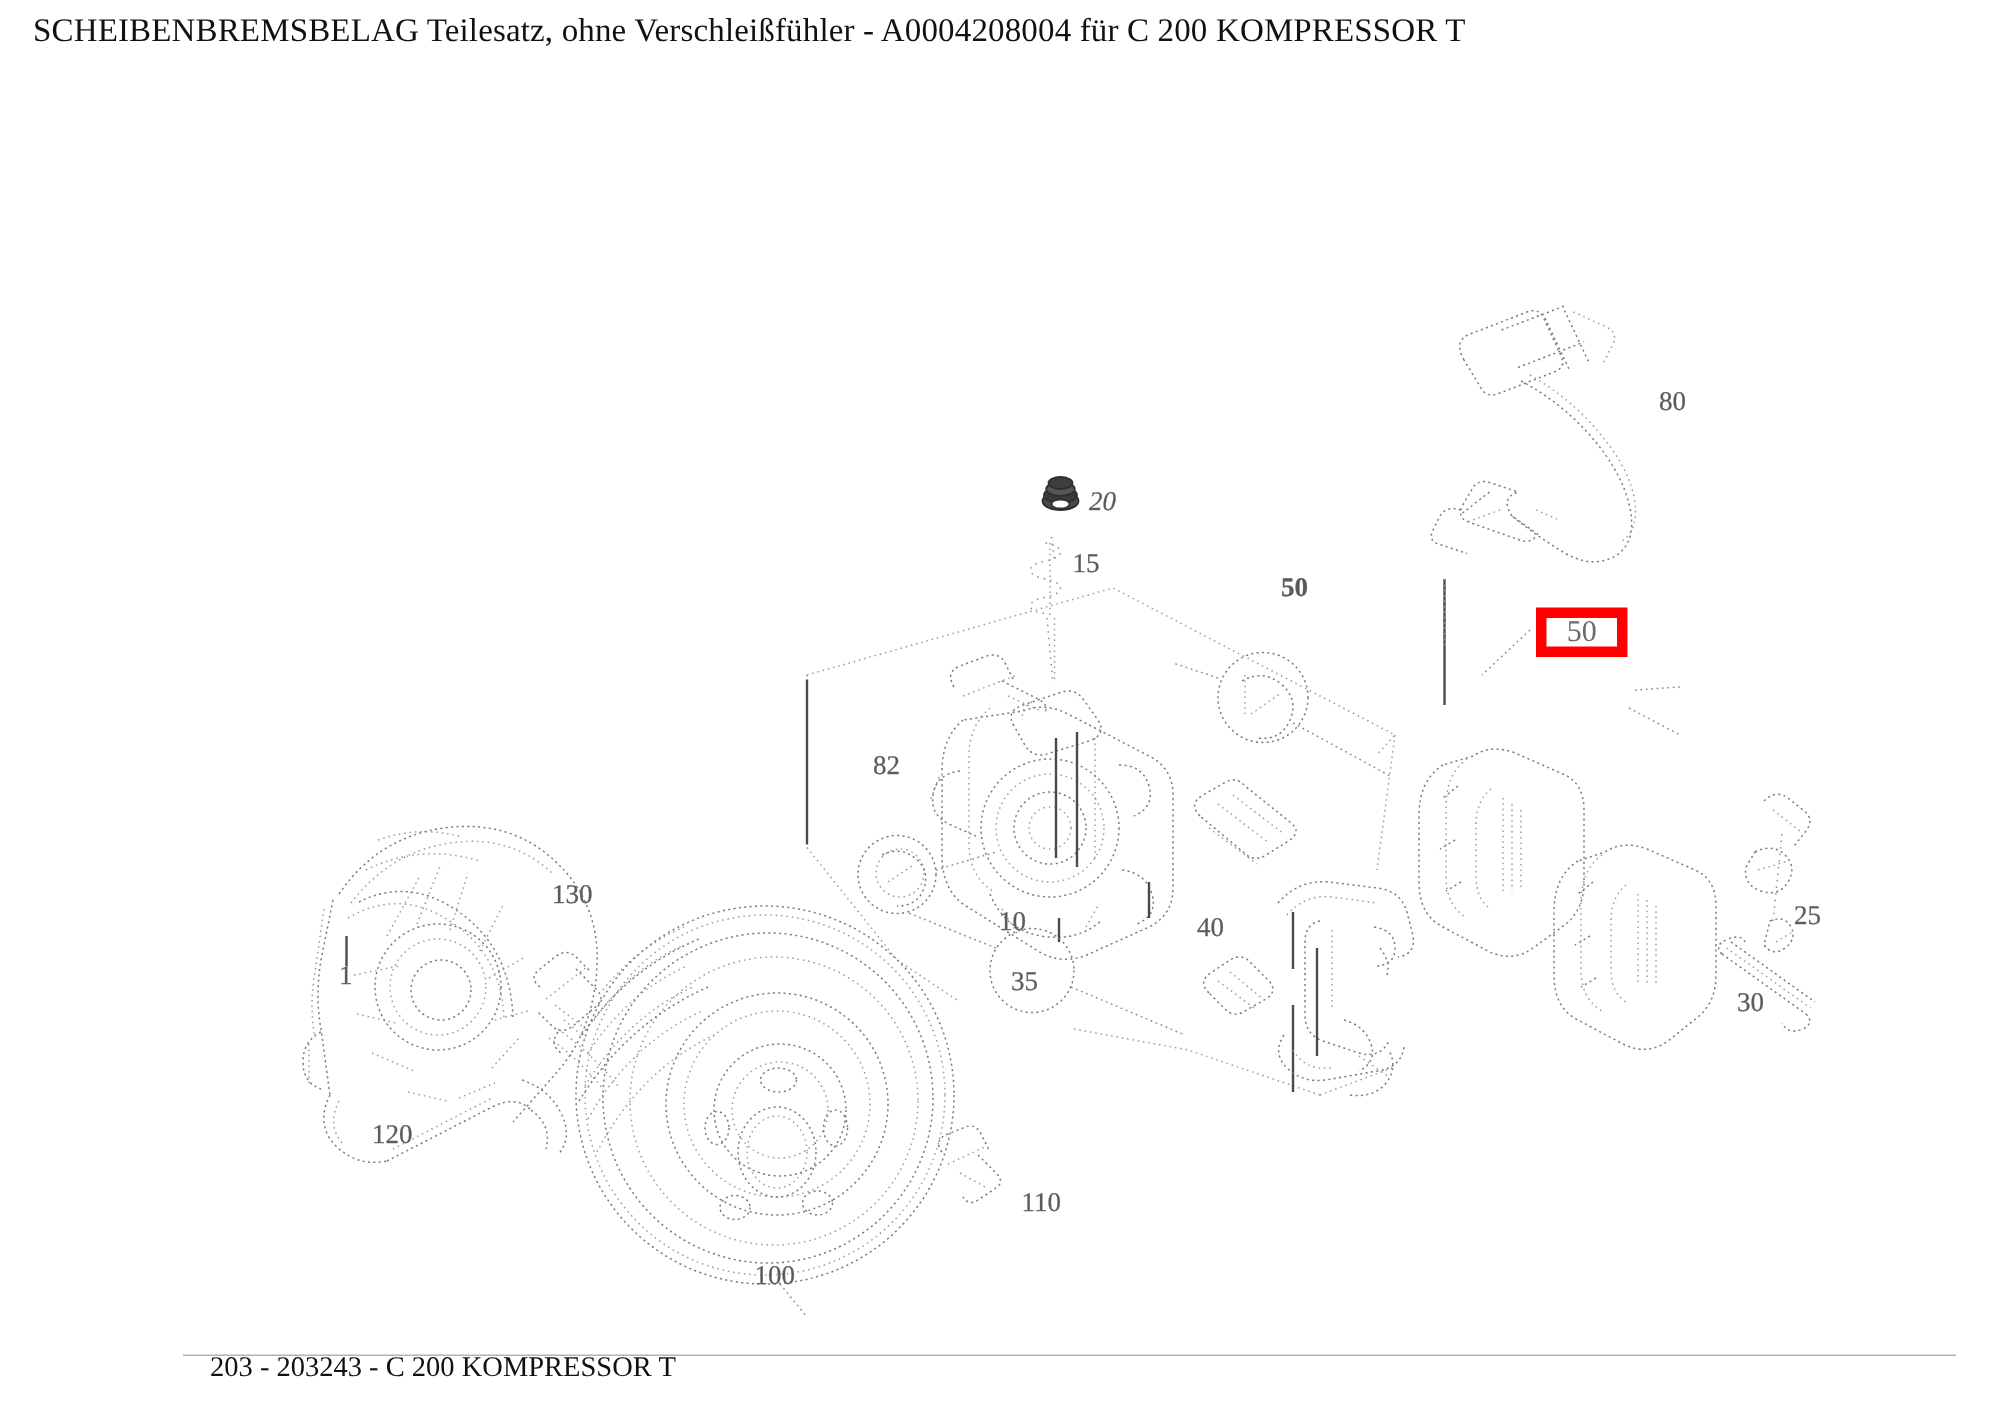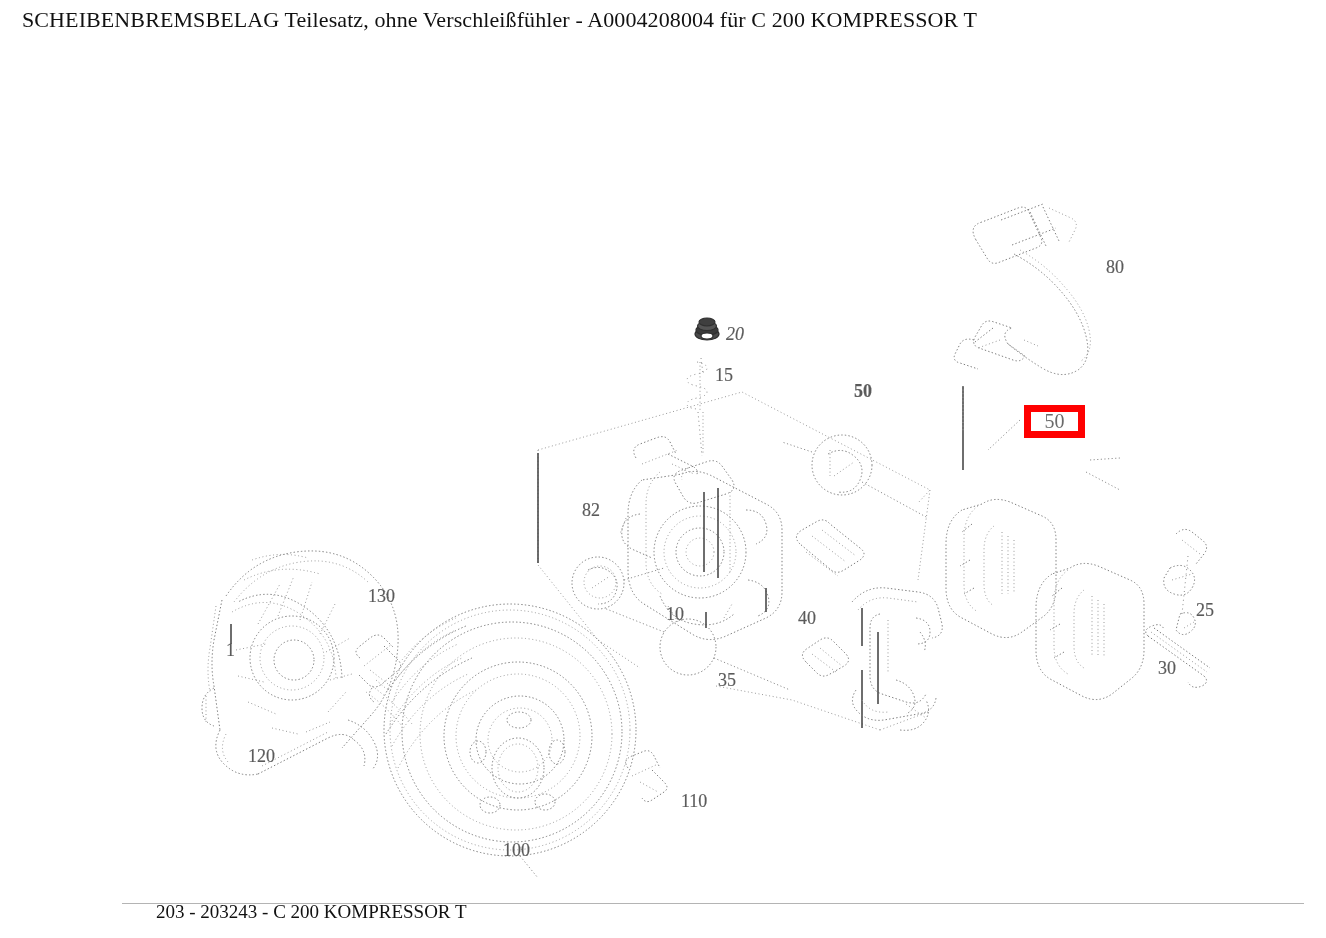--- a/index.html
+++ b/index.html
@@ -52,21 +52,21 @@
     font-family:"Liberation Serif","DejaVu Serif",serif;
   }
 
   
   #footer-rule{
     position:absolute;left:122px;top:903px;width:1182px;height:1px;
     background:#b4b4b4;
   }
   #footer-text{
     position:absolute;left:140px;top:900px;
-    font-size:19px;line-height:24px;color:#111;white-space:nowrap;margin-left:16px;
+    font-size:19px;line-height:24px;color:#111;white-space:nowrap;
   }
 </style>
 </head>
 <body>
 
 <div id="page">
 
   <div id="title">SCHEIBENBREMSBELAG Teilesatz, ohne Verschleißfühler - A0004208004 für C 200 KOMPRESSOR T</div>
 
   <div id="diagram">
@@ -356,21 +356,21 @@
 
   </svg>
   </div>
 
   <div class="lbl" style="left:226px;top:640px;">1</div>
   <div class="lbl" style="left:666px;top:604px;">10</div>
   <div class="lbl" style="left:715px;top:365px;font-family:Liberation Serif, serif;">15</div>
   <div class="lbl" style="left:726px;top:324px;font-style:italic;">20</div>
   <div class="lbl" style="left:1196px;top:576px;margin-top:24px;">25</div>
   <div class="lbl" style="left:1147px;top:658px;margin-left:11px;">30</div>
-  <div class="lbl" style="left:674px;top:670px;margin-left:44px;">35</div>
+  <div class="lbl" style="left:674px;top:644px;">35</div>
   <div class="lbl" style="left:798px;top:608px;">40</div>
   <div class="lbl" style="left:582px;top:500px;">82</div>
   <div class="lbl" style="left:854px;top:381px;font-weight:bold;">50</div>
   <div class="lbl" style="left:1106px;top:257px;">80</div>
   <div class="lbl" style="left:503px;top:840px;">100</div>
   <div class="lbl" style="left:637px;top:791px;margin-left:44px;">110</div>
   <div class="lbl" style="left:248px;top:746px;">120</div>
   <div class="lbl" style="left:368px;top:586px;">130</div>
 
   <div id="hl60">

